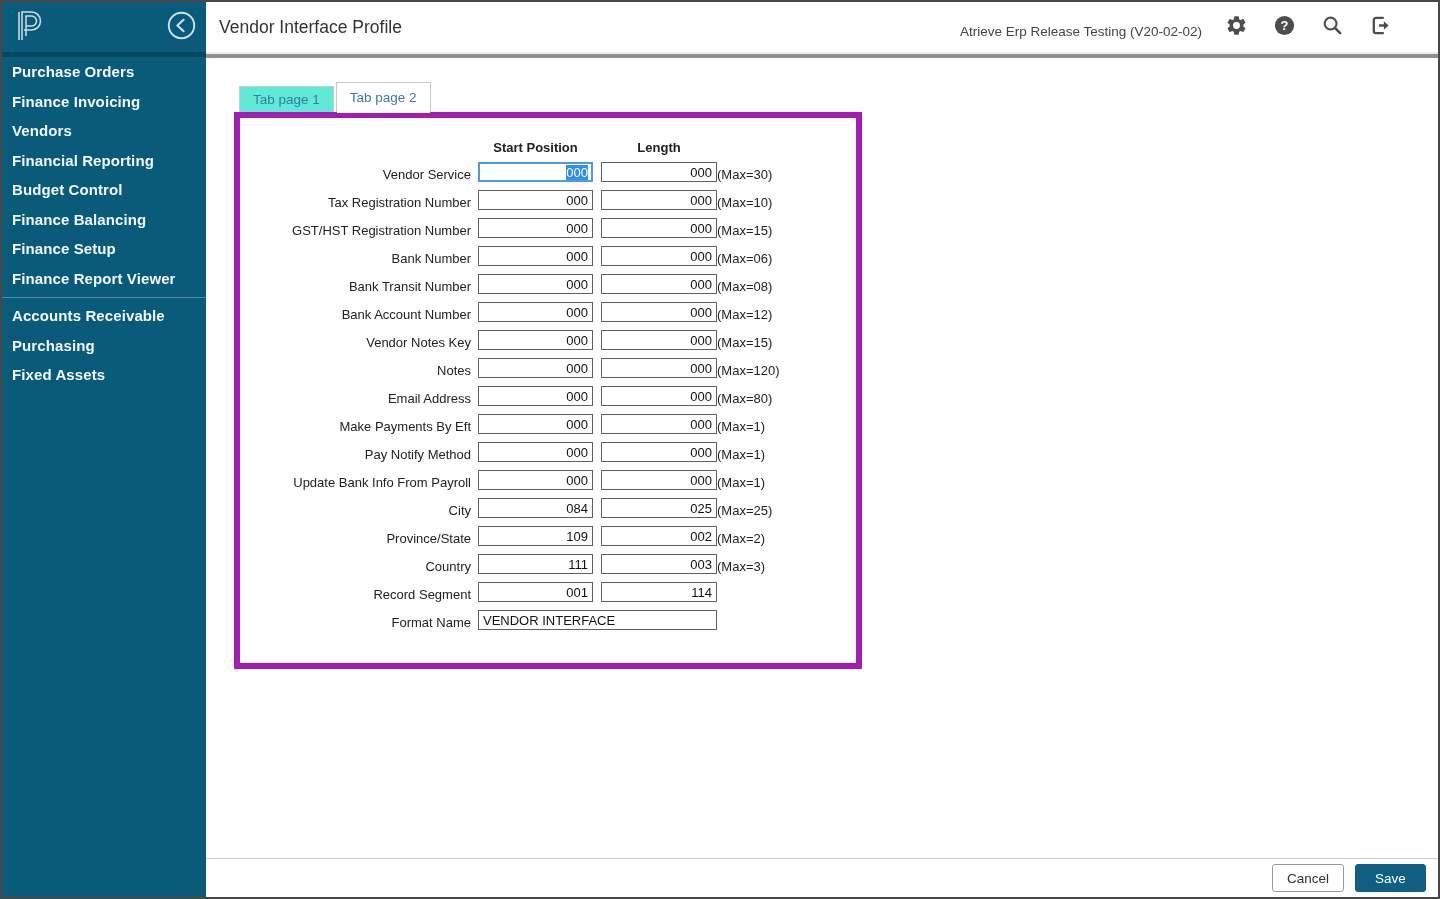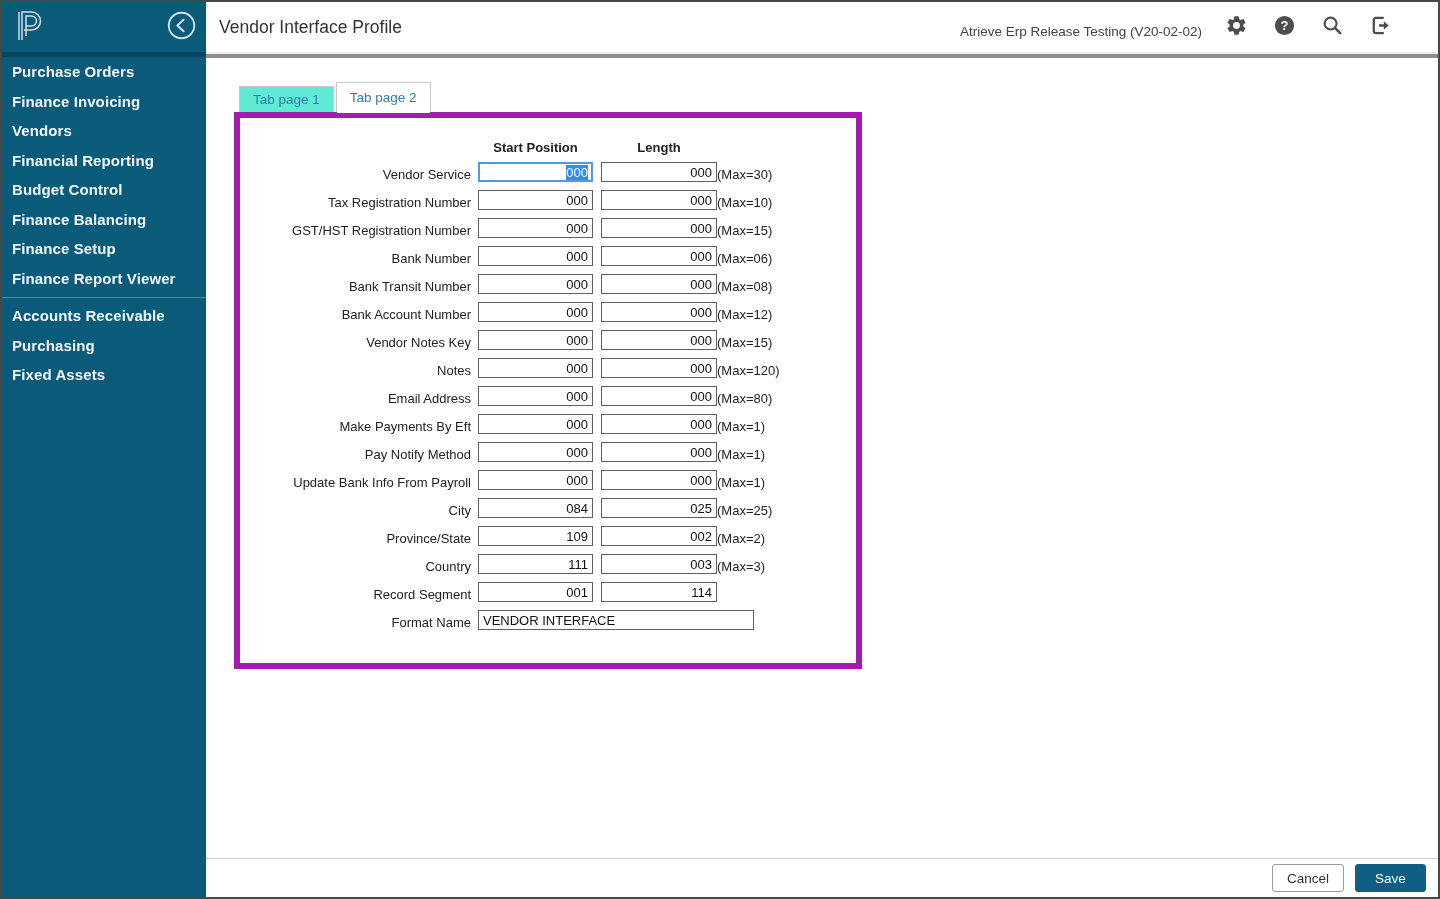--- a/index.html
+++ b/index.html
@@ -34,21 +34,21 @@
   .panel{box-sizing:border-box;width:628px;height:557px;border:6px solid #a21caf;background:#fff;padding:22px 0 0 14px;position:relative;z-index:1;}
   .hdr-row{display:flex;margin-bottom:7px;}
   .hdr-label{width:224px;}
   .hdr-col{font-weight:bold;font-size:13px;color:#222;text-align:center;}
   .hdr-start{width:115px;}
   .hdr-len{width:116px;margin-left:8px;}
   .form-row{display:flex;align-items:flex-end;margin-bottom:8px;height:20px;}
   .row-label{width:217px;text-align:right;padding-right:7px;font-size:13px;color:#222;white-space:nowrap;}
   .tinput{box-sizing:border-box;width:115px;height:20px;border:1px solid #606060;font-size:13px;text-align:right;padding:0 4px;color:#111;background:#fff;font-family:inherit;border-radius:0;}
   .tinput.len{width:116px;margin-left:8px;}
-  .tinput.wide{width:276px;text-align:left;}
+  .tinput.wide{width:239px;text-align:left;}
   .tinput-focused{box-sizing:border-box;width:115px;height:20px;border:2px solid #4d9be0;display:flex;align-items:center;justify-content:flex-end;padding:0 3px;font-size:13px;background:#fff;}
   .sel{background:#308ff0;color:#fff;}
   .max-label{font-size:13px;color:#222;white-space:nowrap;}
 
   
   .footer{height:38px;border-top:1px solid #cfcfcf;display:flex;align-items:center;justify-content:flex-end;gap:11px;padding-right:12px;background:#fff;}
   .btn{box-sizing:border-box;height:28px;min-width:71px;padding:0 14px;font-size:13.5px;border-radius:3px;display:flex;align-items:center;justify-content:center;cursor:pointer;font-family:inherit;}
   .btn-cancel{background:#fff;border:1px solid #9a9a9a;color:#333;}
   .btn-save{background:#105e82;border:1px solid #105e82;color:#fff;}
 </style>

